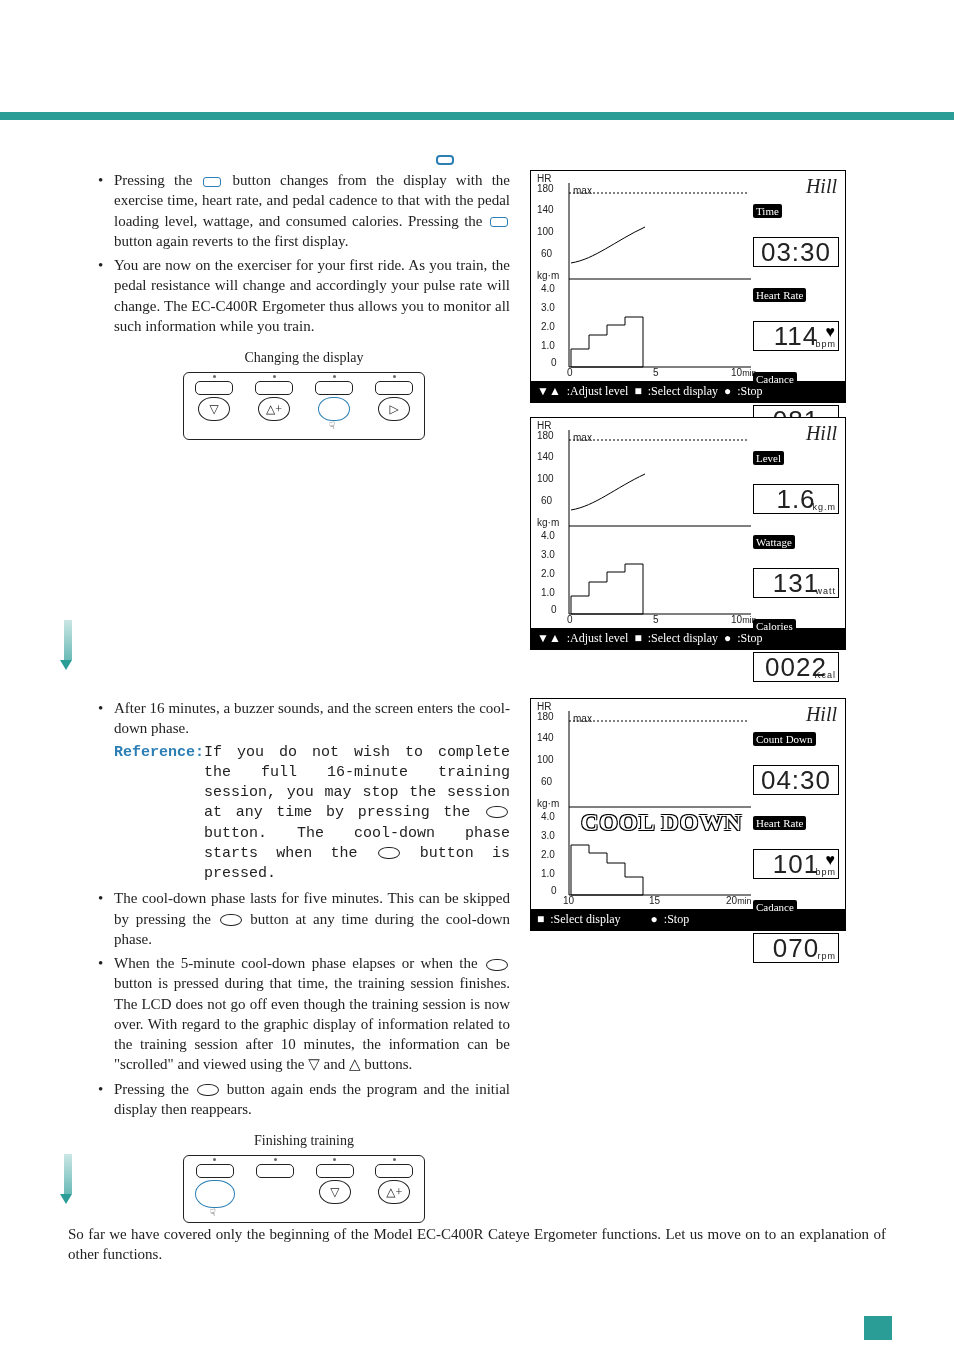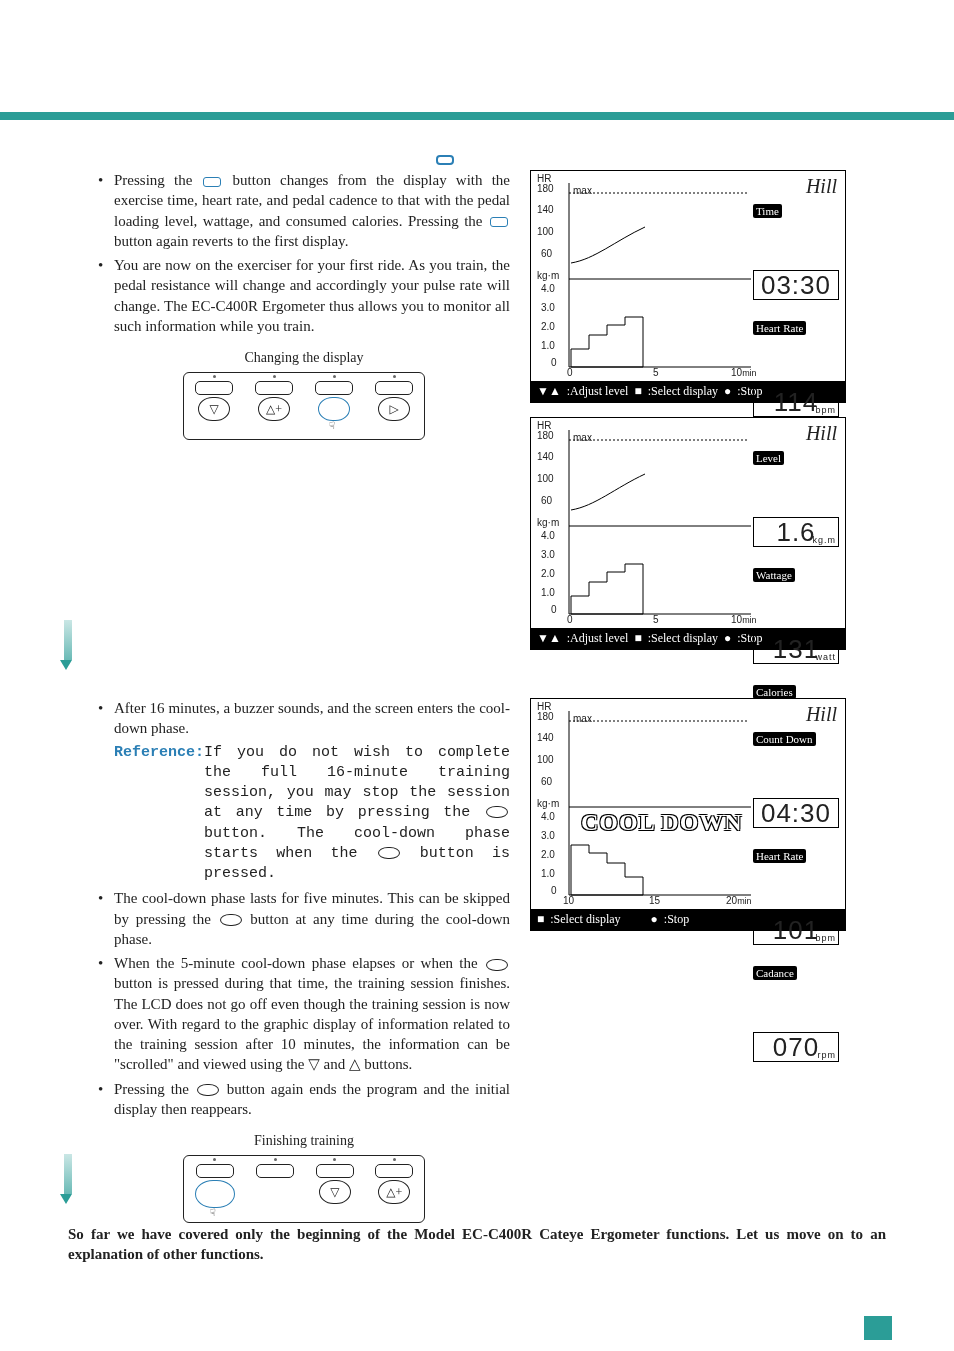--- a/index.html
+++ b/index.html
@@ -21,28 +21,28 @@
   .tiny-dot { width: 3px; height: 3px; background: #666; border-radius: 50%; margin-bottom: 1px; }
   .bar-key { width: 38px; height: 14px; border: 1.5px solid #222; border-radius: 5px; }
   .round-key { width: 32px; height: 24px; border: 1.5px solid #222; border-radius: 50% / 55%; display:flex; align-items:center; justify-content:center; font-size:12px; }
   .arrow-marker { position: absolute; left: -4px; width: 8px; background: linear-gradient(to bottom, rgba(43,157,151,0.25), rgba(43,157,151,0.7)); }
   .arrow-triangle { width: 0; height: 0; border-left: 6px solid transparent; border-right: 6px solid transparent; border-top: 10px solid #2b9d97; position: absolute; left: -8px; }
   .lcd { width: 316px; border: 1px solid #000; background: #fff; font-family: Arial, sans-serif; position: relative; }
   .lcd-graph { position: relative; height: 210px; }
   .lcd-mode { position: absolute; top: 4px; right: 8px; font-size: 20px; font-family: "Times New Roman", serif; font-style: italic; }
   .lcd-stats { position: absolute; right: 6px; top: 30px; width: 86px; display: flex; flex-direction: column; gap: 18px; }
   .stat-label { background: #000; color: #fff; font-size: 11px; font-family: "Times New Roman", serif; padding: 1px 3px; border-radius: 2px; display: inline-block; }
-  .stat-val { border: 1px solid #000; padding: 1px 2px; font-size: 26px; font-family: Arial, sans-serif; line-height: 1; text-align: center; position: relative; letter-spacing:1px;margin-top:33px; }
+  .stat-val { border: 1px solid #000; padding: 1px 2px; font-size: 26px; font-family: Arial, sans-serif; line-height: 1; text-align: center; position: relative; letter-spacing:1px; }
   .stat-unit { font-size: 9px; position: absolute; right: 2px; bottom: 1px; font-family: Arial, sans-serif; }
   .heart { color: #000; font-size: 16px; position: absolute; right: 2px; top: 2px; }
   .lcd-bar { background: #000; color: #fff; font-size: 12px; padding: 3px 6px; display: flex; align-items: center; gap: 6px; font-family: "Times New Roman", serif; }
   .sym { display: inline-block; }
   .axis-label { position: absolute; font-size: 10px; }
   .cool-down-banner { position:absolute; left:50px; top:110px; font-family:"Times New Roman",serif; font-weight:bold; font-size:24px; color:#fff; text-shadow: -1px -1px 0 #000, 1px -1px 0 #000, -1px 1px 0 #000, 1px 1px 0 #000; letter-spacing:1px; }
-  .footer-text { position: absolute; left: 0; right: 0; top: 1074px; font-size: 15px; line-height: 1.35; text-align: justify; font-weight: bold; }
+  .footer-text { position: absolute; left: 0; right: 0; top: 1074px; font-size: 15px; line-height: 1.35; text-align: justify; }
   .inline-icon { display:inline-block; width:18px; height:10px; border:1.5px solid #2b7fb5; border-radius:3px; vertical-align:middle; margin:0 2px; }
   .inline-oval { display:inline-block; width:22px; height:12px; border:1.5px solid #222; border-radius:50%/55%; vertical-align:middle; margin:0 2px; }
   .section2 { margin-top: 100px; }
   svg.graph-svg { position:absolute; left:4px; top:4px; }
 </style>
 </head>
 <body>
 
 <div class="top-bar"></div>
 <div class="page-number-tab"></div>

